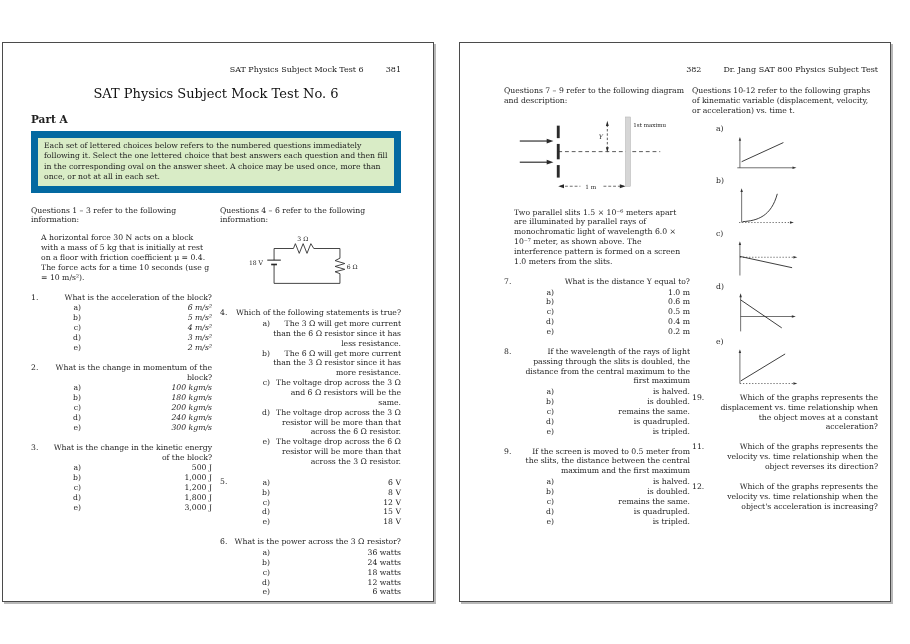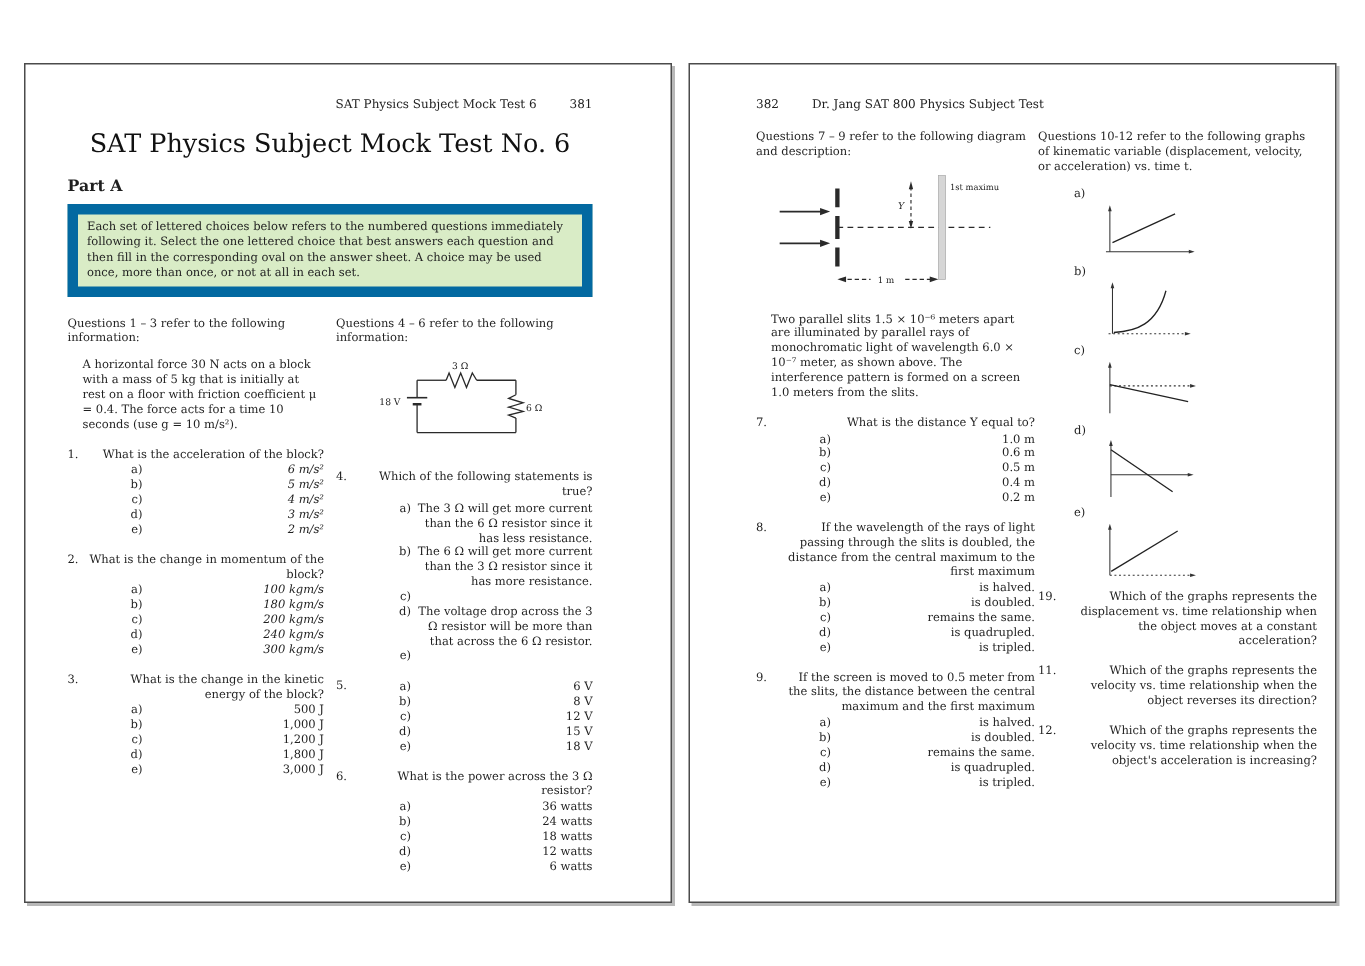--- a/index.html
+++ b/index.html
@@ -1,25 +1,25 @@
 <!DOCTYPE html>
 <html><head>
 <meta charset="utf-8">
 <style>
   * { margin:0; padding:0; box-sizing:border-box; }
   html,body { width:910px; height:644px; background:#ffffff; overflow:hidden; }
   body { position:relative; font-family:"DejaVu Serif","Liberation Serif",serif; color:#1f1f1f; }
   .page { position:absolute; top:42px; width:432px; height:560px; background:#fff;
           border:1px solid #4b4b4b; box-shadow:2px 2px 0 rgba(125,125,125,.55); }
-  #page-left  { left:16px;  padding:22px 52px 16px 28px; }
+  #page-left  { left:2px;  padding:22px 32px 16px 28px; }
   #page-right { left:459px; padding:22px 12px 16px 44px; }
   .pg-header { display:flex; font-size:8px; margin-bottom:12px; color:#222; }
   #page-left  .pg-header { justify-content:flex-end; gap:22px; }
-  #page-right .pg-header { justify-content:flex-start; gap:22px; }
-  .test-title { text-align:center; font-size:17px; color:#111; margin:10px 0 12px; font-weight:normal; }
+  #page-right .pg-header { justify-content:flex-end; gap:22px; }
+  .test-title { text-align:center; font-size:13px; color:#111; margin:10px 0 12px; font-weight:normal; }
   .section-heading { text-align:left; font-size:10.5px; font-weight:bold; margin-bottom:6px; }
   .instructions { background:#d9ecc6; border:7px solid #0369a1; font-size:7.7px; line-height:1.35; padding:3px 6px; color:#222; }
   .cols { display:flex; gap:8px; margin-top:13px; }
   #page-right .cols { gap:2px; margin-top:0; }
   .col { flex:1; min-width:0; font-size:7.7px; line-height:1.28; }
   .group-intro { margin-bottom:8px; }
   .group-desc { margin-left:10px; margin-bottom:10px; }
   .question { display:flex; margin-bottom:10px; }
   .qnum { width:14px; flex:none; }
   .qbody { flex:1; min-width:0;text-align:right; }
@@ -178,27 +178,29 @@
           <div class="choice">
                 <span class="clabel">a)</span>
                 <span class="ctext">The 3 Ω will get more current than the 6 Ω resistor since it has less resistance.</span>
               </div>
               <div class="choice">
                 <span class="clabel">b)</span>
                 <span class="ctext">The 6 Ω will get more current than the 3 Ω resistor since it has more resistance.</span>
               </div>
               <div class="choice">
                 <span class="clabel">c)</span>
+                <span class="ctext">The voltage drop across the 3 Ω and 6 Ω resistors will be the same.</span>
               </div>
               <div class="choice">
                 <span class="clabel">d)</span>
                 <span class="ctext">The voltage drop across the 3 Ω resistor will be more than that across the 6 Ω resistor.</span>
               </div>
               <div class="choice">
                 <span class="clabel">e)</span>
+                <span class="ctext">The voltage drop across the 6 Ω resistor will be more than that across the 3 Ω resistor.</span>
               </div>
             </div>
         </div>
       </div>
 
       <div class="question">
         <span class="qnum">5.</span>
         <div class="qbody">
           <div class="choices">
 

